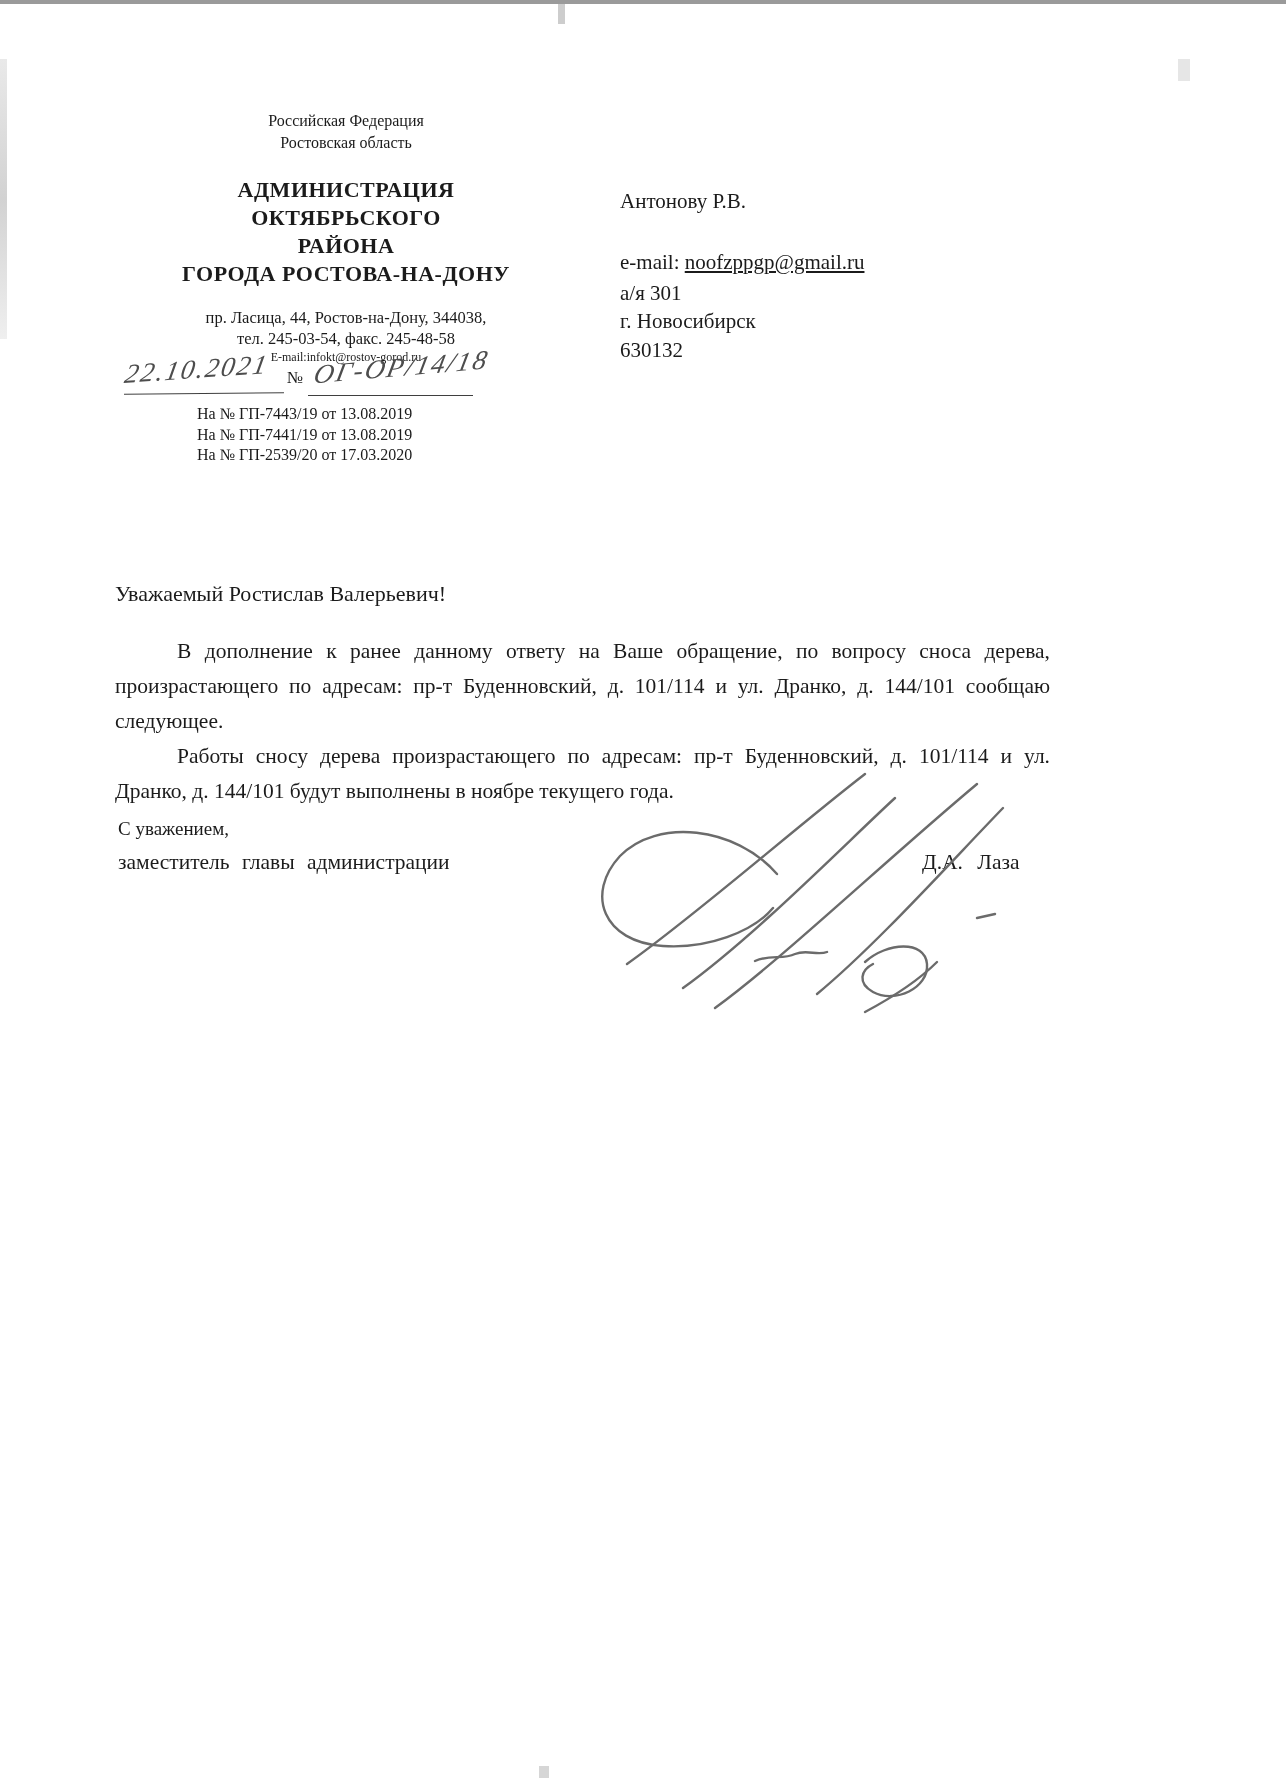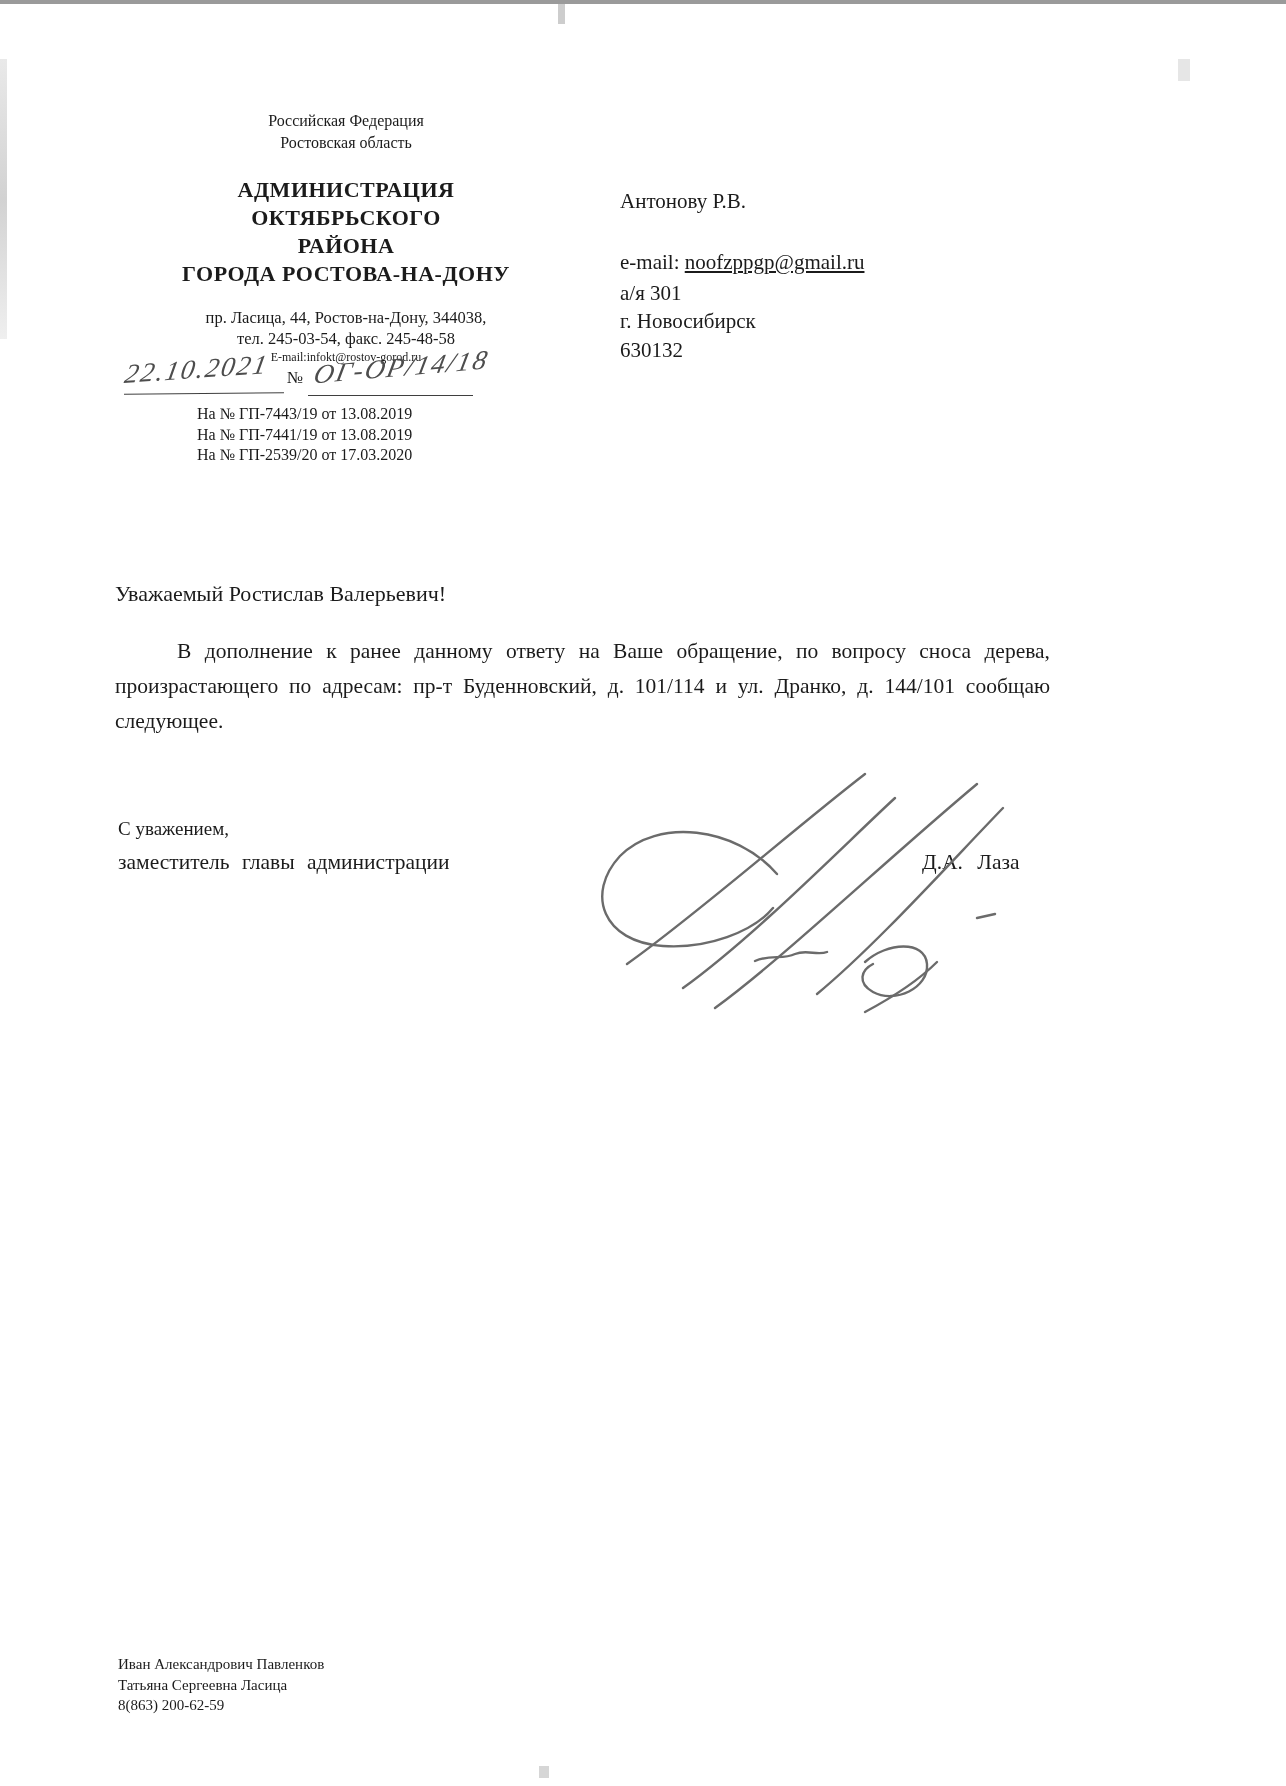--- a/index.html
+++ b/index.html
@@ -119,37 +119,33 @@
   <div class="abs rc-col rc-name">Антонову Р.В.</div>
   <div class="abs rc-col rc-email"><span>e-mail: </span><span class="addr">noofzppgp@gmail.ru</span></div>
   <div class="abs rc-col rc-box">а/я 301</div>
   <div class="abs rc-col rc-city">г. Новосибирск</div>
   <div class="abs rc-col rc-zip">630132</div>
 
   <div class="abs salutation">Уважаемый Ростислав Валерьевич!</div>
 
   <div class="abs body-text">
     <p>В дополнение к ранее данному ответу на Ваше обращение, по вопросу сноса дерева, произрастающего по адресам: пр-т Буденновский, д. 101/114 и ул. Дранко, д. 144/101 сообщаю следующее.</p>
+    <p>Работы сносу дерева произрастающего по адресам: пр-т Буденновский, д. 101/114 и ул. Дранко, д. 144/101 будут выполнены в ноябре текущего года.</p>
   </div>
 
   <div class="abs cl-regards">С уважением,</div>
   <div class="abs cl-position">заместитель главы администрации</div>
   <div class="abs cl-signer">Д.А. Лаза</div>
 
   <svg class="abs sig-svg" viewBox="0 0 450 260" fill="none" stroke="#6b6b6b" stroke-width="2.4" stroke-linecap="round">
     <path d="M 212,118 C 170,70 92,62 55,100 C 20,138 38,186 98,190 C 142,193 188,176 208,152"></path>
     <path d="M 62,208 C 130,160 230,72 300,18"></path>
     <path d="M 118,232 C 190,180 278,90 330,42"></path>
     <path d="M 150,252 C 215,205 320,105 412,28"></path>
     <path d="M 252,238 C 310,190 382,110 438,52"></path>
     <path d="M 190,205 C 205,198 218,204 230,198 C 242,193 252,200 262,196"></path>
     <path d="M 300,206 C 322,186 360,184 362,208 C 364,232 330,248 308,236 C 292,227 296,214 308,208"></path>
     <path d="M 300,256 C 330,240 356,222 372,206"></path>
     <path d="M 412,162 L 430,158"></path>
   </svg>
 
-  <div class="abs footer">
-    <div>Иван Александрович Павленков</div>
-    <div>Татьяна Сергеевна Ласица</div>
-    <div>8(863) 200-62-59</div>
-  </div>
 
 </div>
 
 </body></html>

